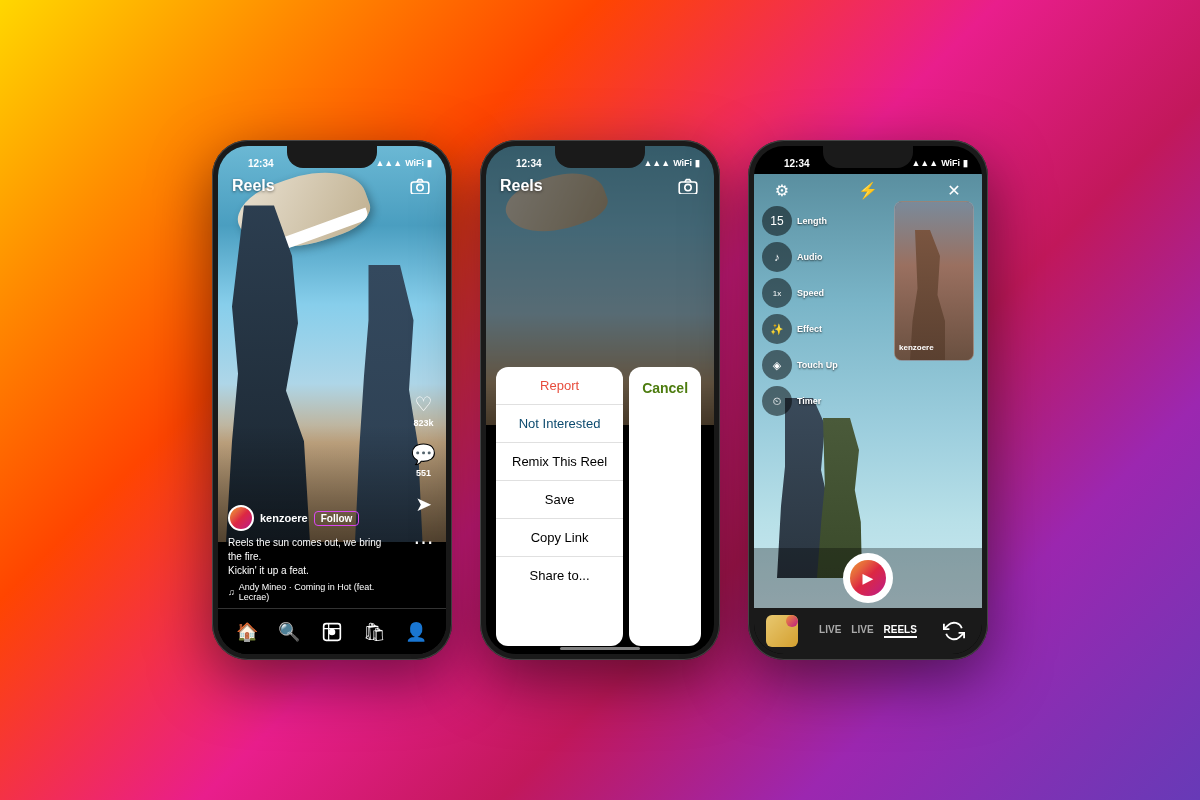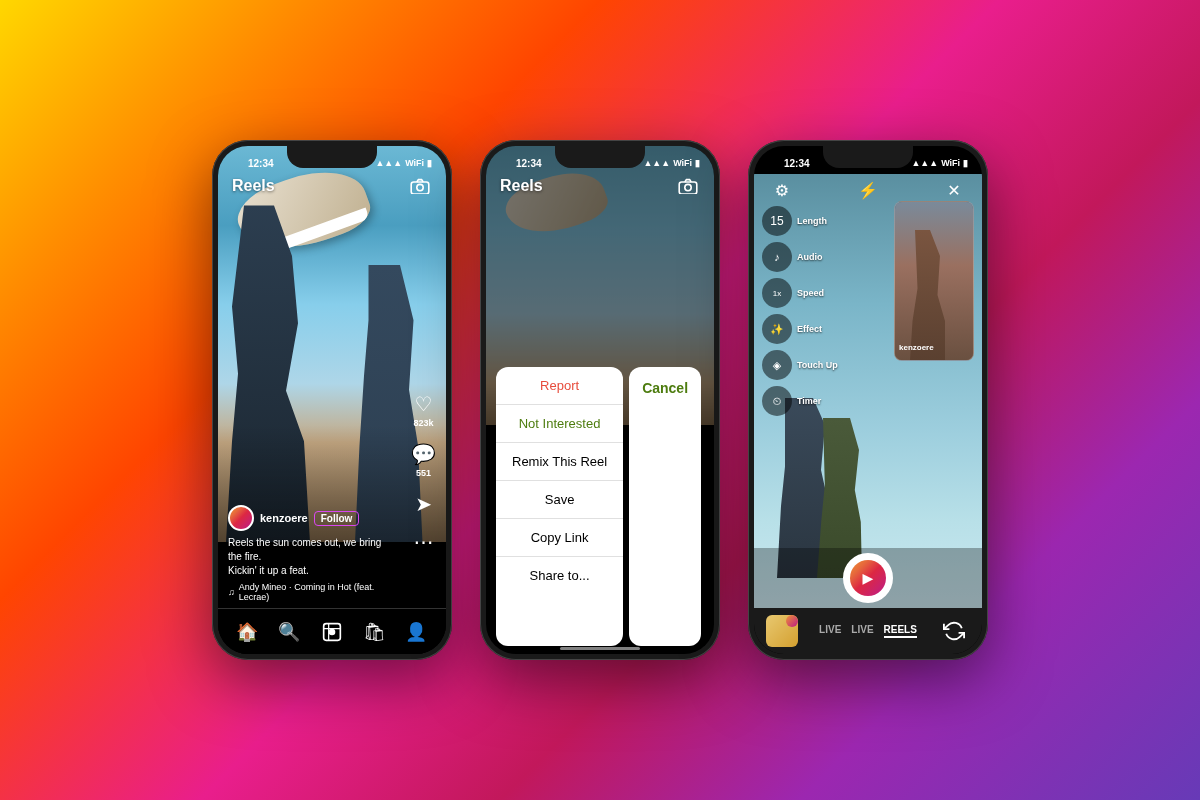--- a/index.html
+++ b/index.html
@@ -272,21 +272,21 @@
     .menu-item {
       padding: 11px 16px;
       text-align: center;
       font-size: 13px;
       font-weight: 400;
       color: #000;
       border-bottom: 0.5px solid #e0e0e0;
     }
     .menu-item:last-child { border-bottom: none; }
     .menu-item.red { color: #e74c3c; font-weight: 500; }
-    .menu-item.orange { color: #4d7c0f; font-weight: 500; }
+    .menu-item.orange { color: #0c4a6e; font-weight: 500; }
     .cancel-btn {
       background: #fff;
       border-radius: 12px;
       padding: 13px;
       text-align: center;
       font-size: 14px;
       font-weight: 600;
       color: #4d7c0f;
     }
     .camera-preview {

